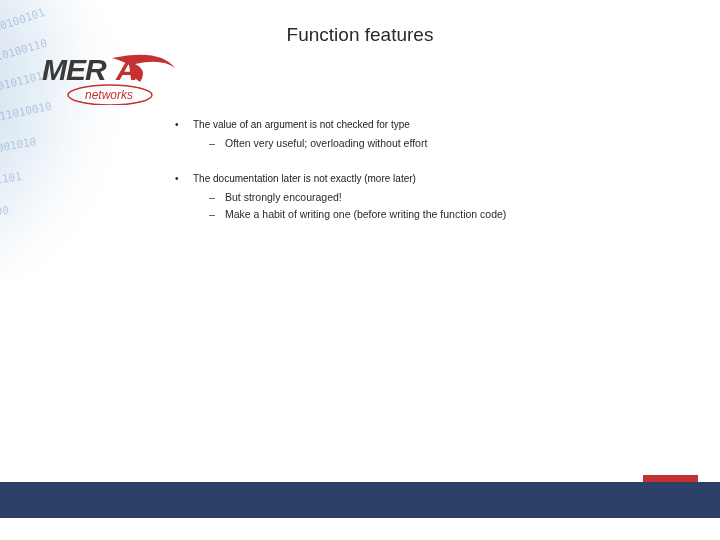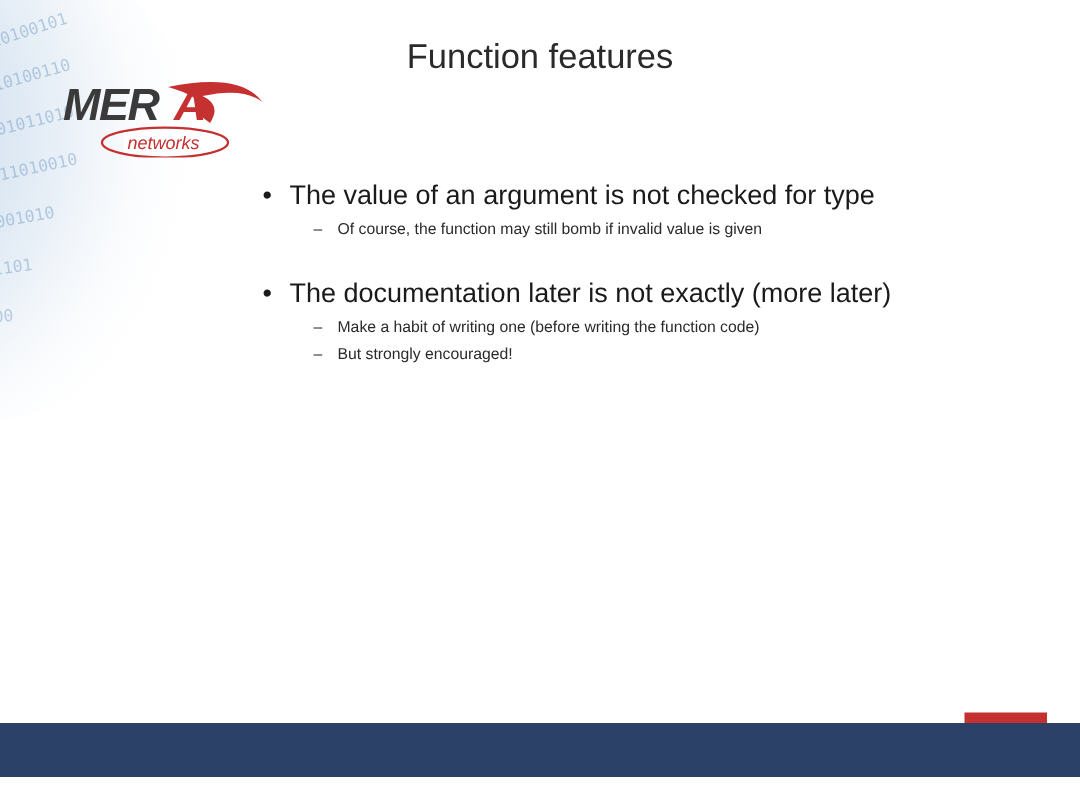--- a/index.html
+++ b/index.html
@@ -25,32 +25,32 @@
     top: 50px;
     width: 140px;
     height: 55px;
   }
   .title {
     position: absolute;
     top: 24px;
     left: 0;
     width: 720px;
     text-align: center;
-    font-size: 23px;
+    font-size: 19px;
     font-weight: 400;
     color: #2a2a2a;
   }
   .content {
     position: absolute;
     left: 175px;
     top: 118px;
     width: 480px;
   }
   .bullet-item {
-    font-size: 18px;
+    font-size: 10px;
     color: #1a1a1a;
     margin-bottom: 4px;
     padding-left: 18px;
     position: relative;
     line-height: 1.35;
   }
   .bullet-item::before {
     content: "•";
     position: absolute;
     left: 0;
@@ -123,25 +123,25 @@
     <rect x="43" y="38" width="54" height="14" fill="#fff"></rect>
     <text x="45" y="49" font-family="Arial" font-size="12" font-style="italic" fill="#c53030">networks</text>
   </svg>
 </div>
 
 <div class="title">Function features</div>
 
 <div class="content">
   <div class="group">
     <div class="bullet-item">The value of an argument is not checked for type</div>
-    <div class="sub-item">Of course, the function may still bomb if invalid value is given</div>
+    <div class="sub-item">Often very useful; overloading without effort</div>
   </div>
   <div class="group">
     <div class="bullet-item">
       <span>The documentation later is </span><span class="underline">not</span><span> exactly (more later)</span>
     </div>
+    <div class="sub-item">But strongly encouraged!</div>
     <div class="sub-item">Make a habit of writing one (before writing the function code)</div>
-    <div class="sub-item">But strongly encouraged!</div>
   </div>
 </div>
 
 <div class="footer-red"></div>
 <div class="footer-bar"></div>
 
 </body></html>

